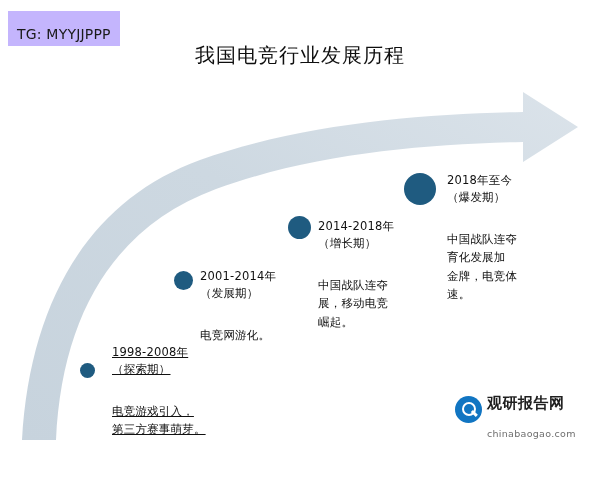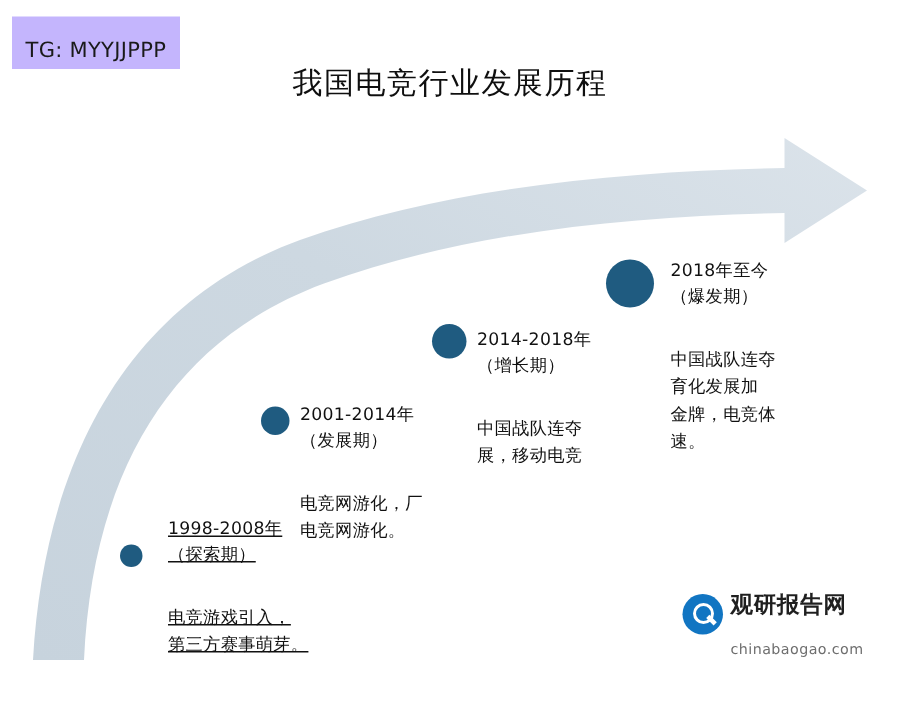--- a/index.html
+++ b/index.html
@@ -178,31 +178,31 @@
     <div class="stage-body">
       <div>电竞游戏引入，</div>
       <div>第三方赛事萌芽。</div>
     </div>
   </div>
 
   <div class="stage-block" style="left:200px; top:268px; width:130px;">
     <div class="stage-head">2001-2014年</div>
     <div class="stage-head">（发展期）</div>
     <div class="stage-body">
-      <div>电竞网游化，厂</div>
       <div>电竞网游化。</div>
     </div>
   </div>
 
   <div class="stage-block" style="left:318px; top:218px; width:100px;">
     <div class="stage-head">2014-2018年</div>
     <div class="stage-head">（增长期）</div>
     <div class="stage-body">
       <div>中国战队连夺</div>
       <div>展，移动电竞</div>
+      <div>崛起。</div>
     </div>
   </div>
 
   <div class="stage-block" style="left:447px; top:172px; width:110px;">
     <div class="stage-head">2018年至今</div>
     <div class="stage-head">（爆发期）</div>
     <div class="stage-body">
       <div>中国战队连夺</div>
       <div>育化发展加</div>
       <div>金牌，电竞体</div>

